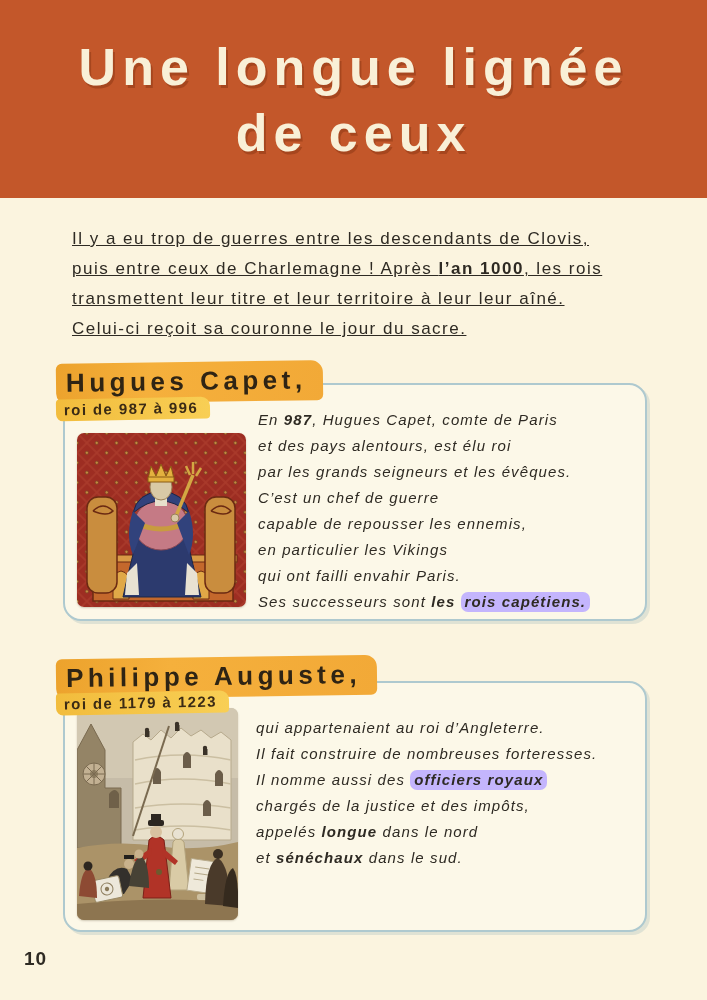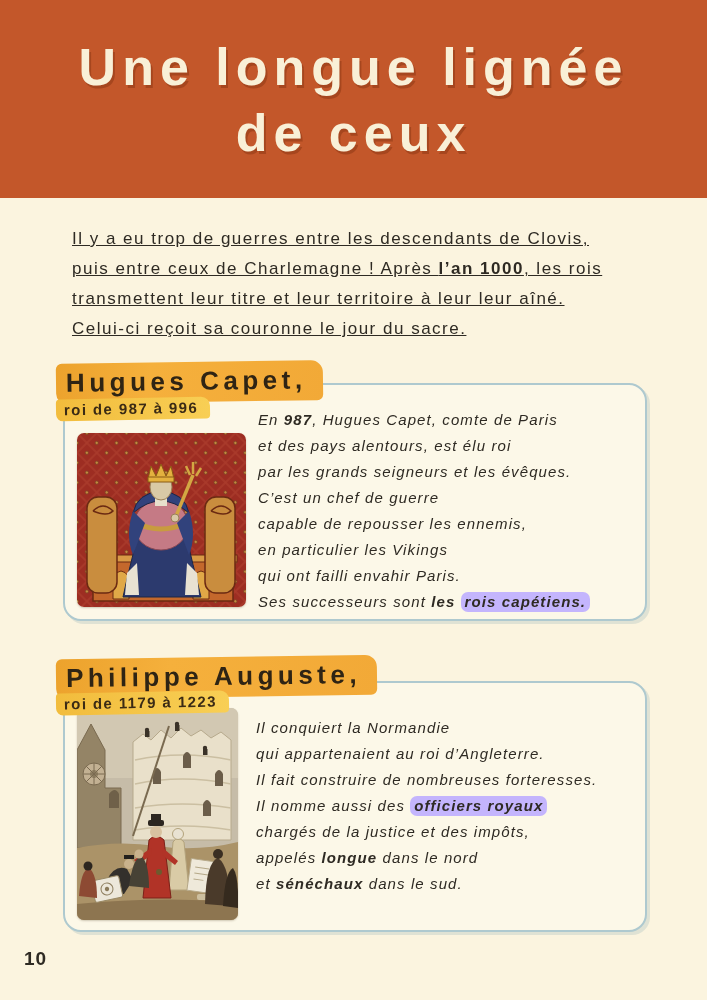--- a/index.html
+++ b/index.html
@@ -194,21 +194,20 @@
 
       <path d="M2 188 q2-26 10-28 q8 6 8 30 Z" fill="#8d4a33"></path>
       <circle cx="11" cy="158" r="4.5" fill="#2c2620"></circle>
 
       <path d="M52 178 q4-28 12-30 q8 6 8 32 Z" fill="#474235"></path>
       <circle cx="62" cy="146" r="4.5" fill="#c9b28c"></circle>
     </svg>
   </div>
 
   <div class="card-text text2">
-      <div class="rich-line"><span>Il conquiert la Normandie</span></div>
       <div class="rich-line"><span>qui appartenaient au roi d’Angleterre.</span></div>
       <div class="rich-line"><span>Il fait construire de nombreuses forteresses.</span></div>
       <div class="rich-line"><span>Il nomme aussi des </span><span class="b hl">officiers royaux</span></div>
       <div class="rich-line"><span>chargés de la justice et des impôts,</span></div>
       <div class="rich-line"><span>appelés </span><span class="b">longue</span><span> dans le nord</span></div>
       <div class="rich-line"><span>et </span><span class="b">sénéchaux</span><span> dans le sud.</span></div>
     </div>
 
   <div class="page-number">10</div>
 

